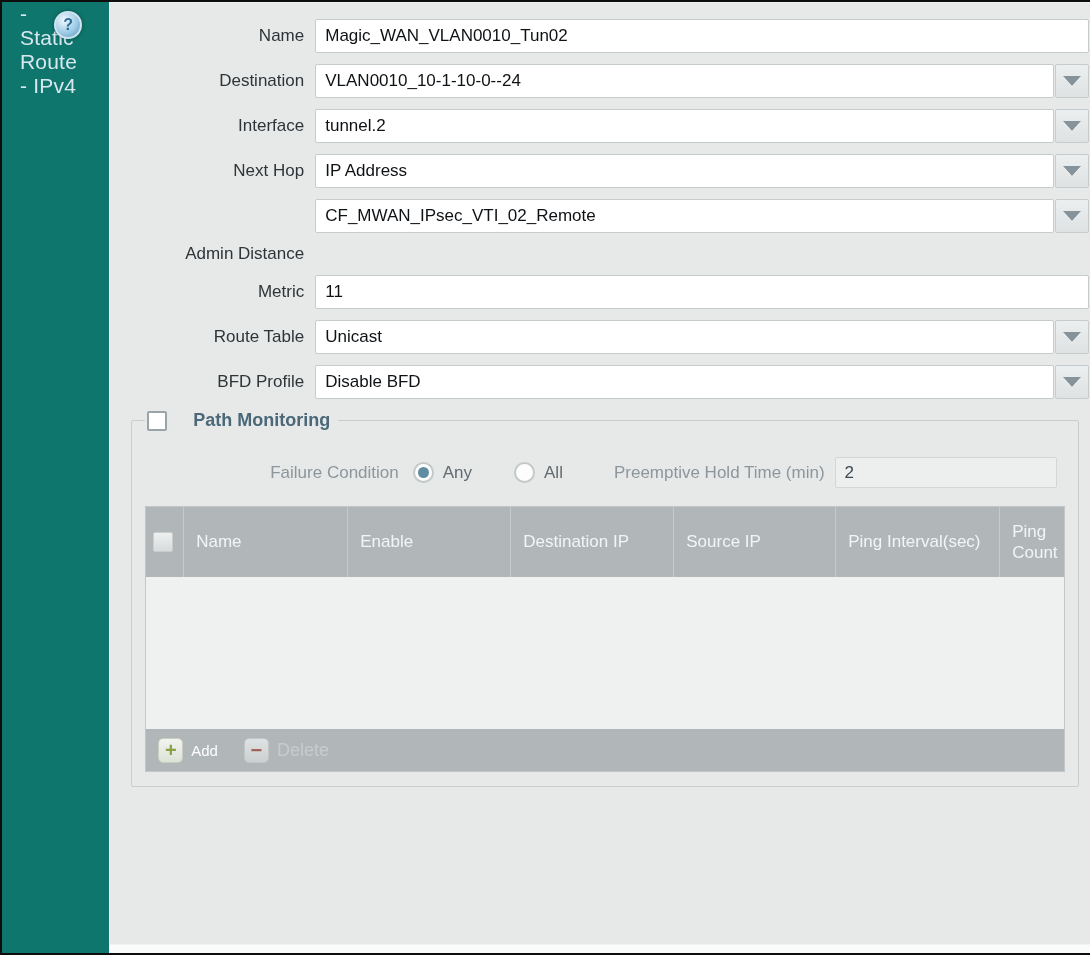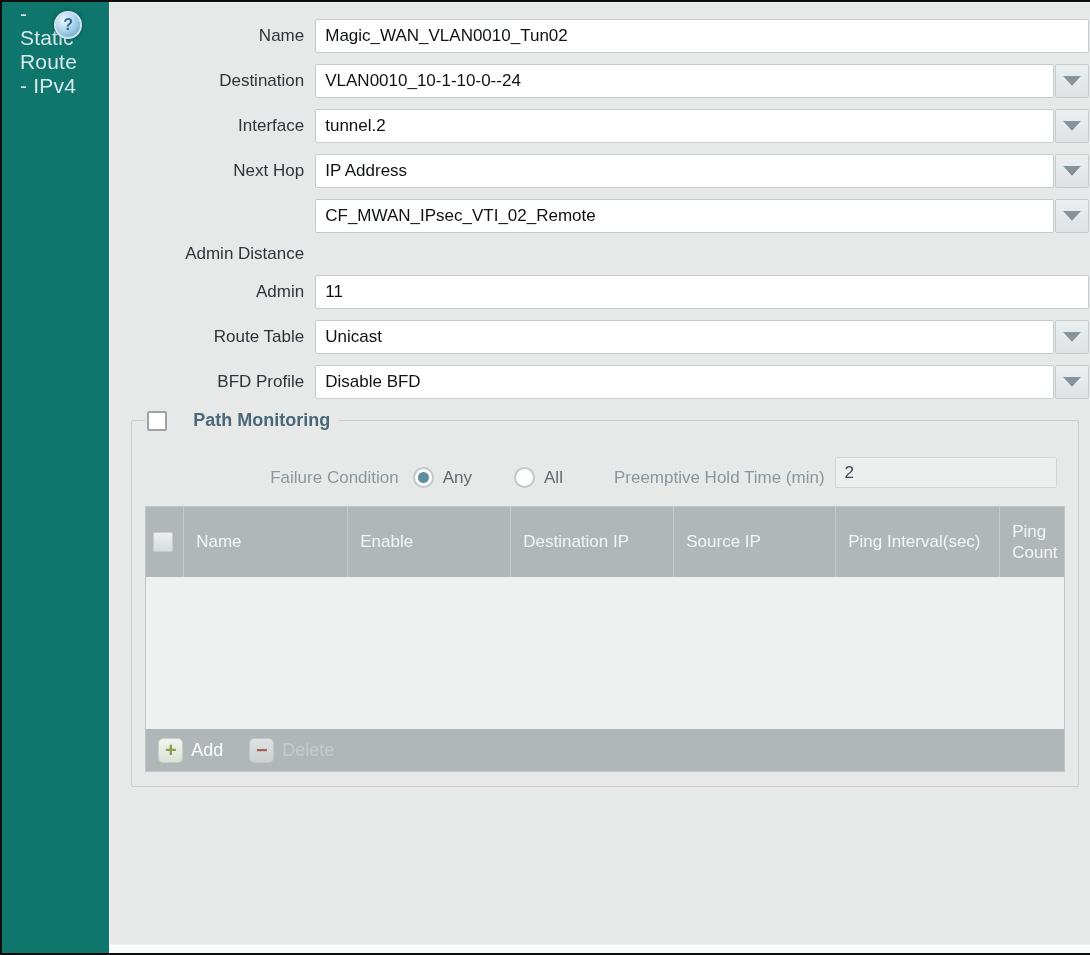--- a/index.html
+++ b/index.html
@@ -98,21 +98,21 @@
     padding: 0 8px 0 2px; margin-left: 0;
   }
   .pm-checkbox {
     width: 20px; height: 20px;
     background: #fff; border: 2px solid #9aa4a8; border-radius: 2px;
     cursor: pointer;
   }
   .pm-title { color: #49�a78; color: #4a6878; font-size: 18px; font-weight: bold; }
 
   .pm-cond-row {
-    display: flex; align-items: flex-end;
+    display: flex; align-items: center;
     margin: 14px 0 18px 0;
   }
   .pm-cond-row .dis-lbl { color: #8d969c; font-size: 17px; }
   .fc-label { margin-left: 125px; }
   .radio {
     width: 21px; height: 21px; border-radius: 50%;
     background: #fdfdfd; border: 2px solid #c3c9cb;
     margin-left: 14px; position: relative; cursor: pointer;
     flex: 0 0 auto;
   }
@@ -157,21 +157,21 @@
     display: flex; align-items: center; gap: 26px;
     padding: 0 12px;
   }
   .tb-btn { display: flex; align-items: center; gap: 8px; cursor: pointer; }
   .tb-chip {
     width: 25px; height: 25px; border-radius: 5px;
     display: flex; align-items: center; justify-content: center;
     font-size: 20px; font-weight: bold; line-height: 1;
   }
   .tb-add .tb-chip { background: linear-gradient(#f2f4ef, #dde2d6); color: #8aa046; border: 1px solid #c9cec2; }
-  .tb-add .tb-txt { color: #fdfdfd; font-size: 18px; }
+  .tb-add .tb-txt { color: #fdfdfd; font-size: 15px; }
   .tb-del { cursor: default; }
   .tb-del .tb-chip { background: linear-gradient(#dfe2e2, #ccd0d0); color: #a06258; border: 1px solid #c2c6c7; }
   .tb-del .tb-txt { color: #c6cbcc; font-size: 18px; }
 
   
   .footer {
     flex: 0 0 84px;
     display: flex; align-items: center; justify-content: flex-end;
     gap: 15px; padding: 0 42px 8px 0;
   }
@@ -242,21 +242,21 @@
             <span class="tri-down"></span>
           </span>
         </span>
       </div>
 
       <div class="form-row">
         <span class="lbl">Admin Distance</span>
       </div>
 
       <div class="form-row">
-        <span class="lbl">Admin</span>
+        <span class="lbl">Metric</span>
         <span class="field">
           <input type="text" value="11" style="">
         </span>
       </div>
 
       <div class="form-row">
         <span class="lbl">Route Table</span>
         <span class="field">
           <input type="text" value="Unicast" style="">
           <span class="combo-btn">

